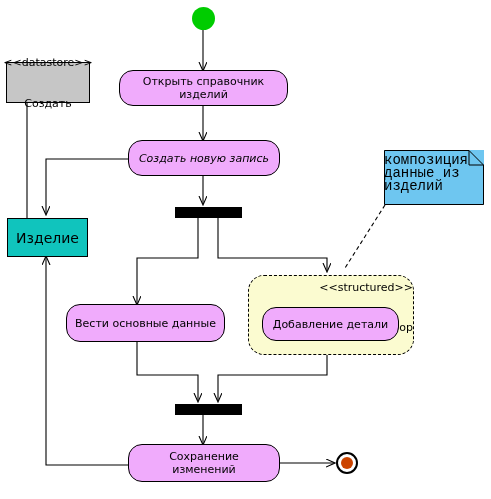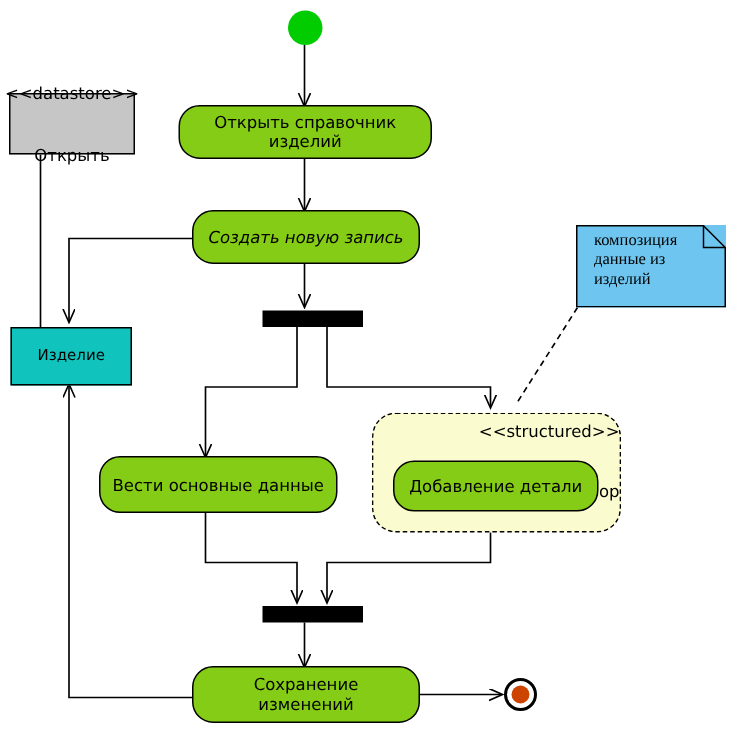--- a/index.html
+++ b/index.html
@@ -25,42 +25,42 @@
   .node {
     position: absolute;
     box-sizing: border-box;
     display: flex;
     align-items: center;
     justify-content: center;
     text-align: center;
     gap: 26px;
   }
   .action-node {
-    background: #84cc16;
+    background: #f0abfc;
     border: 1px solid #000000;
     border-radius: 14px;
     color: #000000;
     font-size: 11px;
     line-height: 13px;
     padding: 0 8px;
   }
   .datastore-node {
     background: #c6c6c6;
     border: 1px solid #000000;
     color: #000000;
     font-size: 11px;
     line-height: 15px;
     flex-direction: column;
     justify-content: center;
   }
   .object-node {
     background: #10c4bd;
     border: 1px solid #000000;
     color: #000000;
-    font-size: 10px;
+    font-size: 14px;
   }
   .loop-region {
     background: #fbfbd0;
     border: 1px dashed #000000;
     border-radius: 16px;
     flex-direction: column;
     justify-content: flex-start;
     color: #000000;
     font-size: 11px;
     line-height: 14px;
@@ -85,24 +85,24 @@
   }
   .end-node-inner {
     width: 12px;
     height: 12px;
     border-radius: 50%;
     background: #cc4400;
   }
   .note-node {
     background: #6ec6f0;
     color: #000000;
-    font-family: Liberation Serif, serif;
-    font-size: 11px;
+    font-family: Liberation Mono, monospace;
+    font-size: 14px;
     line-height: 13px;
-    padding: 4px 5px 4px 12px;
+    padding: 4px 5px 4px 0;
     display: block;
     text-align: left;
   }
   .note-line { display: block; white-space: pre; }
   .note-shape {
     position: absolute;
     left: 0; top: 0;
     width: 100%; height: 100%;
     pointer-events: none;
   }
@@ -146,21 +146,21 @@
       <path d="M128,465 L46,465 L46,257" marker-end="url(#arrow)"></path>
 
       <path d="M385,205 L345,268" stroke-dasharray="4,3"></path>
     </g>
   </svg>
 
   <div class="node start-node" style="left:192px; top:7px; width:23px; height:23px;"></div>
 
   <div class="node datastore-node" style="left:6px; top:62px; width:84px; height:41px;">
     <span>&lt;&lt;datastore&gt;&gt;</span>
-    <span>Открыть</span>
+    <span>Создать</span>
   </div>
 
   <div class="node action-node" style="left:119px; top:70px; width:169px; height:36px;">
     <span>Открыть справочник изделий</span>
   </div>
 
   <div class="node action-node" style="left:128px; top:140px; width:152px; height:36px;font-style:italic;">
     <span>Создать новую запись</span>
   </div>
 

